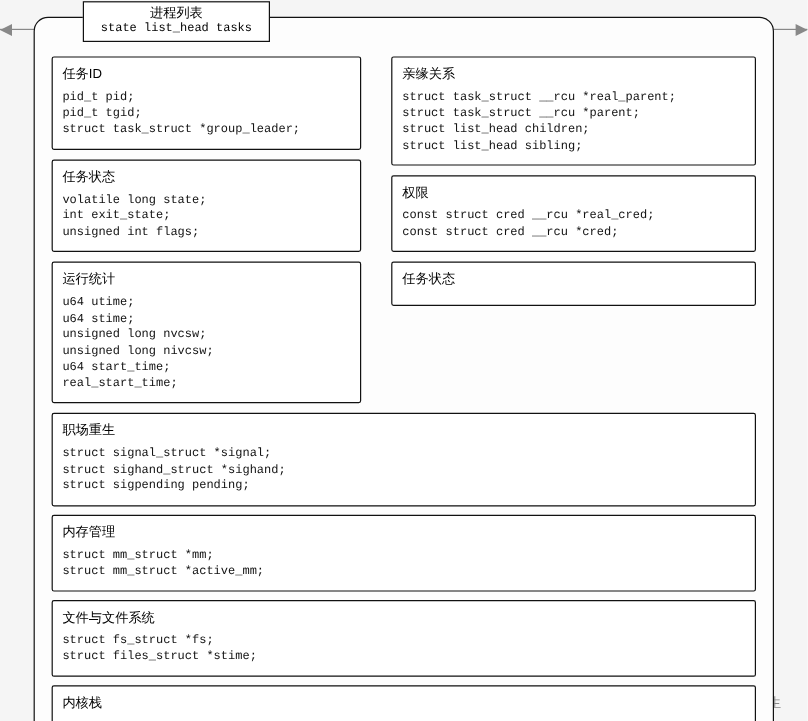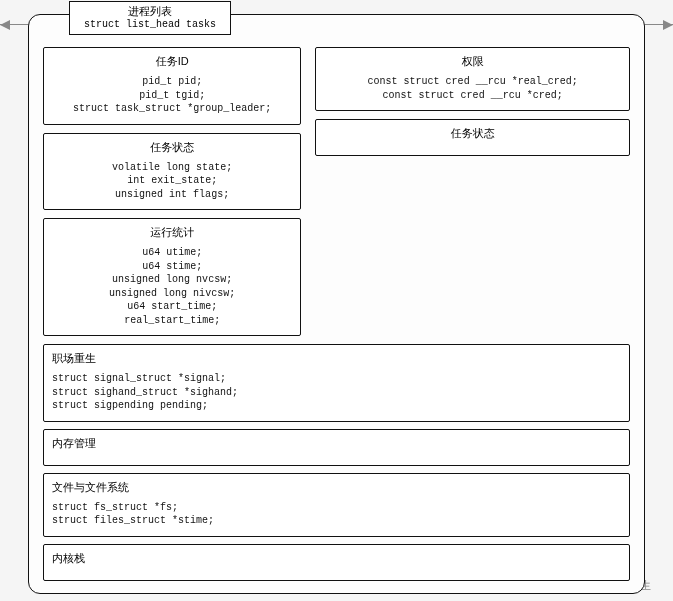--- a/index.html
+++ b/index.html
@@ -45,23 +45,22 @@
     border: 1px solid #111;
     padding: 2px 14px 3px 14px;
     font-size: 11px;
     line-height: 1.3;
     text-align: center;
   }
   .header-box .title { font-family: Liberation Sans, sans-serif; }
   .header-box .sub { font-family: "Courier New", monospace; font-size: 10px; }
   .columns {
     display: flex;
-    gap: 14px;
+    gap: 25px;
     margin-bottom: 8px;
-    text-align: center;
   }
   .col { display: flex; flex-direction: column; gap: 8px; }
   .col-left { flex: 0 0 44%; }
   .col-right { flex: 1; }
   .full-rows { display: flex; flex-direction: column; gap: 7px; }
   .section {
     border: 1px solid #111;
     border-radius: 2px;
     background: #fff;
     padding: 6px 8px 8px 8px;
@@ -103,21 +102,21 @@
 </head>
 <body>
 
 <div class="arrow-line"></div>
 <div class="arrow-left"></div>
 <div class="arrow-right"></div>
 
 <div class="container">
   <div class="header-box">
     <div class="title">进程列表</div>
-    <div class="sub">struct list_head tasks</div>
+    <div class="sub">state list_head tasks</div>
   </div>
 
   <div class="columns">
     <div class="col col-left" id="left-col">
         <div class="section">
           <div class="section-title">任务ID</div>
           <div class="code">pid_t pid;
 pid_t tgid;
 struct task_struct *group_leader;</div>
         </div>
@@ -132,39 +131,48 @@
           <div class="code">u64 utime;
 u64 stime;
 unsigned long nvcsw;
 unsigned long nivcsw;
 u64 start_time;
 real_start_time;</div>
         </div>
       </div>
     <div class="col col-right" id="right-col">
         <div class="section">
+          <div class="section-title">亲缘关系</div>
+          <div class="code">struct task_struct __rcu *real_parent;
+struct task_struct __rcu *parent;
+struct list_head children;
+struct list_head sibling;</div>
+        </div>
+        <div class="section">
           <div class="section-title">权限</div>
           <div class="code">const struct cred __rcu *real_cred;
 const struct cred __rcu *cred;</div>
         </div>
         <div class="section">
           <div class="section-title">任务状态</div>
         </div>
       </div>
   </div>
 
   <div class="full-rows" id="full-rows">
       <div class="section">
         <div class="section-title">职场重生</div>
         <div class="code">struct signal_struct *signal;
 struct sighand_struct *sighand;
 struct sigpending pending;</div>
       </div>
       <div class="section">
         <div class="section-title">内存管理</div>
+        <div class="code">struct mm_struct *mm;
+struct mm_struct *active_mm;</div>
       </div>
       <div class="section">
         <div class="section-title">文件与文件系统</div>
         <div class="code">struct fs_struct *fs;
 struct files_struct *stime;</div>
       </div>
       <div class="section">
         <div class="section-title">内核栈</div>
       </div>
     </div>

